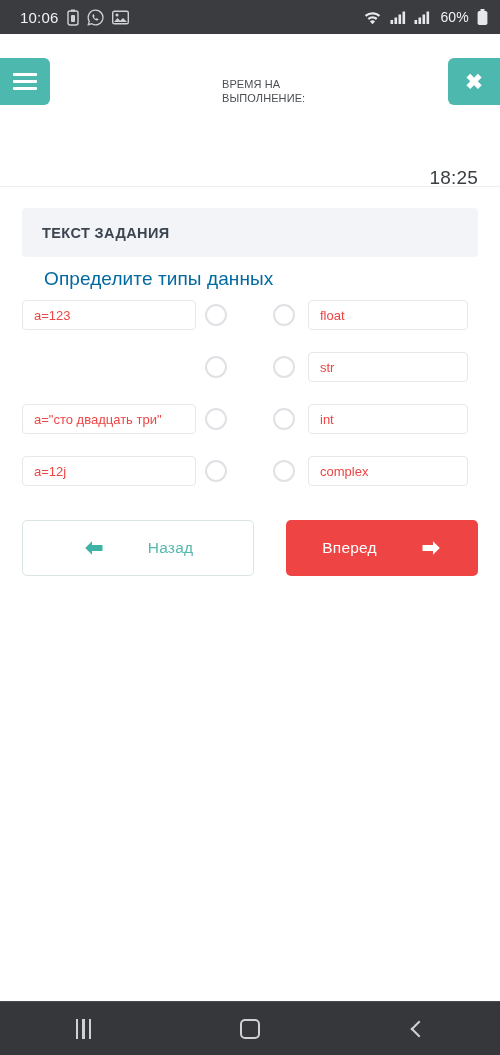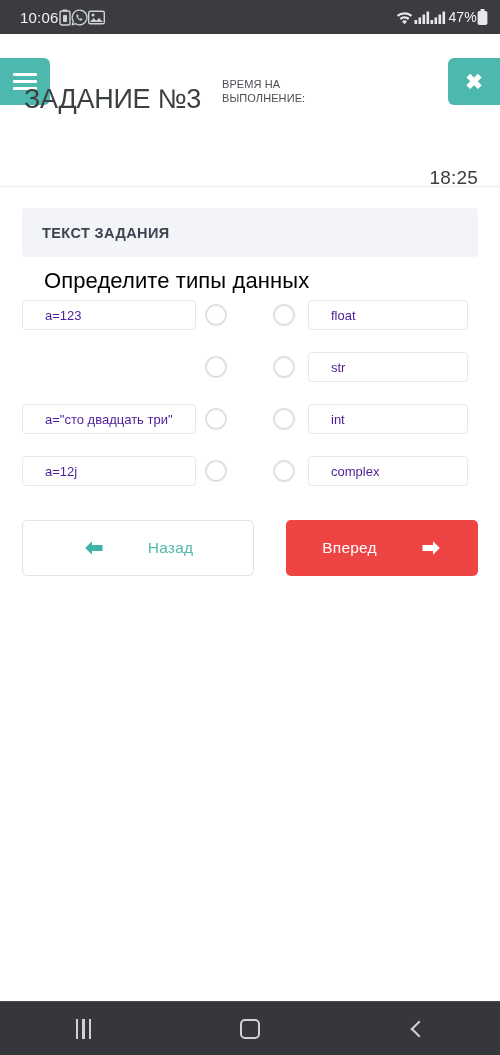--- a/index.html
+++ b/index.html
@@ -27,20 +27,21 @@
     height: 34px;
     background: #3a3c40;
     display: flex;
     align-items: center;
     justify-content: space-between;
     padding: 0 12px 0 20px;
   }
   .status-left, .status-right {
     display: flex;
     align-items: center;
+    gap: 8px;
   }
   .status-time {
     color: #f2f2f2;
     font-size: 15px;
     letter-spacing: 0.2px;
   }
   .status-pct {
     color: #f2f2f2;
     font-size: 14px;
     letter-spacing: 0.2px;
@@ -140,22 +141,22 @@
   }
   .task-panel-title {
     font-size: 14.5px;
     font-weight: bold;
     color: #3c4450;
     letter-spacing: 0.4px;
   }
   .question-text {
     position: absolute;
     top: 80px; left: 44px;
-    font-size: 22px;
-    color: #000000;
+    font-size: 19px;
+    color: #0369a1;
     letter-spacing: 0.1px;
   }
 
   
   .match-list {
     position: absolute;
     top: 112px; left: 0;
     width: 500px;
   }
   .match-row {
@@ -164,23 +165,23 @@
     margin-bottom: 12px;
   }
   .opt-box {
     position: absolute;
     height: 30px;
     border: 1px solid #e6e8eb;
     border-radius: 4px;
     background: #ffffff;
     display: flex;
     align-items: center;
-    padding-left: 22px;
+    padding-left: 11px;
     font-size: 13px;
-    color: #4c1d95;
+    color: #ef4444;
     cursor: pointer;
     overflow: hidden;
     white-space: nowrap;
   }
   .opt-left  { left: 22px;  width: 174px; }
   .opt-right { left: 308px; width: 160px; }
 
   .radio {
     position: absolute;
     top: 4px;
@@ -307,39 +308,38 @@
         <rect x="4.5" y="7.5" width="2.6" height="6.5" fill="#e7e8ea"></rect>
         <rect x="8.5" y="4.5" width="2.6" height="9.5" fill="#e7e8ea"></rect>
         <rect x="12.5" y="1.5" width="2.6" height="12.5" fill="#e7e8ea"></rect>
       </svg>
       <svg class="sb-ico" width="16" height="15" viewBox="0 0 16 15">
         <rect x="0.5" y="10" width="2.6" height="4" fill="#e7e8ea"></rect>
         <rect x="4.5" y="7.5" width="2.6" height="6.5" fill="#e7e8ea"></rect>
         <rect x="8.5" y="4.5" width="2.6" height="9.5" fill="#e7e8ea"></rect>
         <rect x="12.5" y="1.5" width="2.6" height="12.5" fill="#e7e8ea"></rect>
       </svg>
-      <span class="status-pct">47%</span>
+      <span class="status-pct">60%</span>
       <svg class="sb-ico" width="11" height="17" viewBox="0 0 11 17">
         <rect x="3.5" y="0" width="4" height="2" fill="#e7e8ea"></rect>
         <rect x="0.6" y="2" width="9.8" height="14" rx="1.8" fill="#e7e8ea"></rect>
       </svg>
     </div>
   </div>
 
   <div class="header">
 
     <div class="menu-btn">
       <span class="bars">
         <span></span>
           <span></span>
           <span></span>
       </span>
     </div>
 
-    <div class="task-title">ЗАДАНИЕ №3</div>
 
     <div class="timer-label">ВРЕМЯ НА ВЫПОЛНЕНИЕ:</div>
     <div class="timer-value">18:25</div>
 
     <div class="close-btn">
       <span>✖</span>
     </div>
   </div>
 
   <div class="content">

